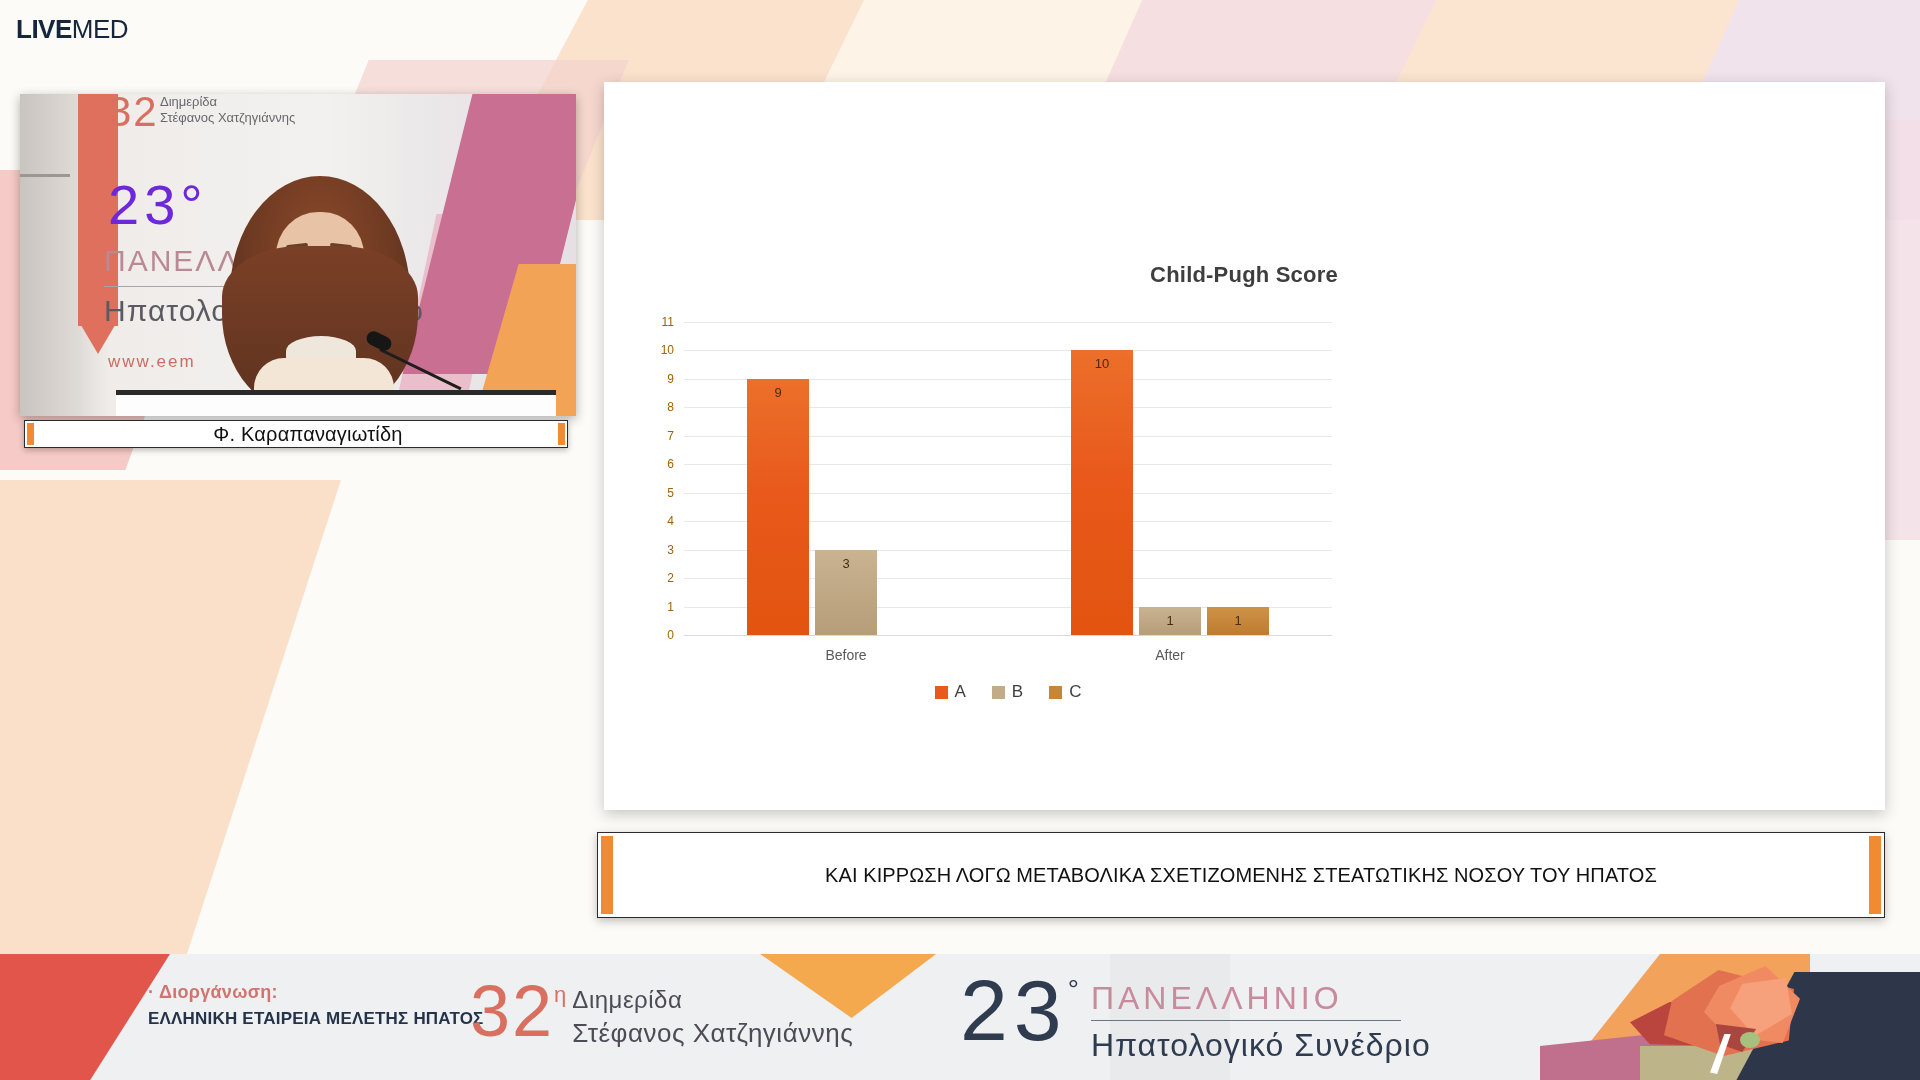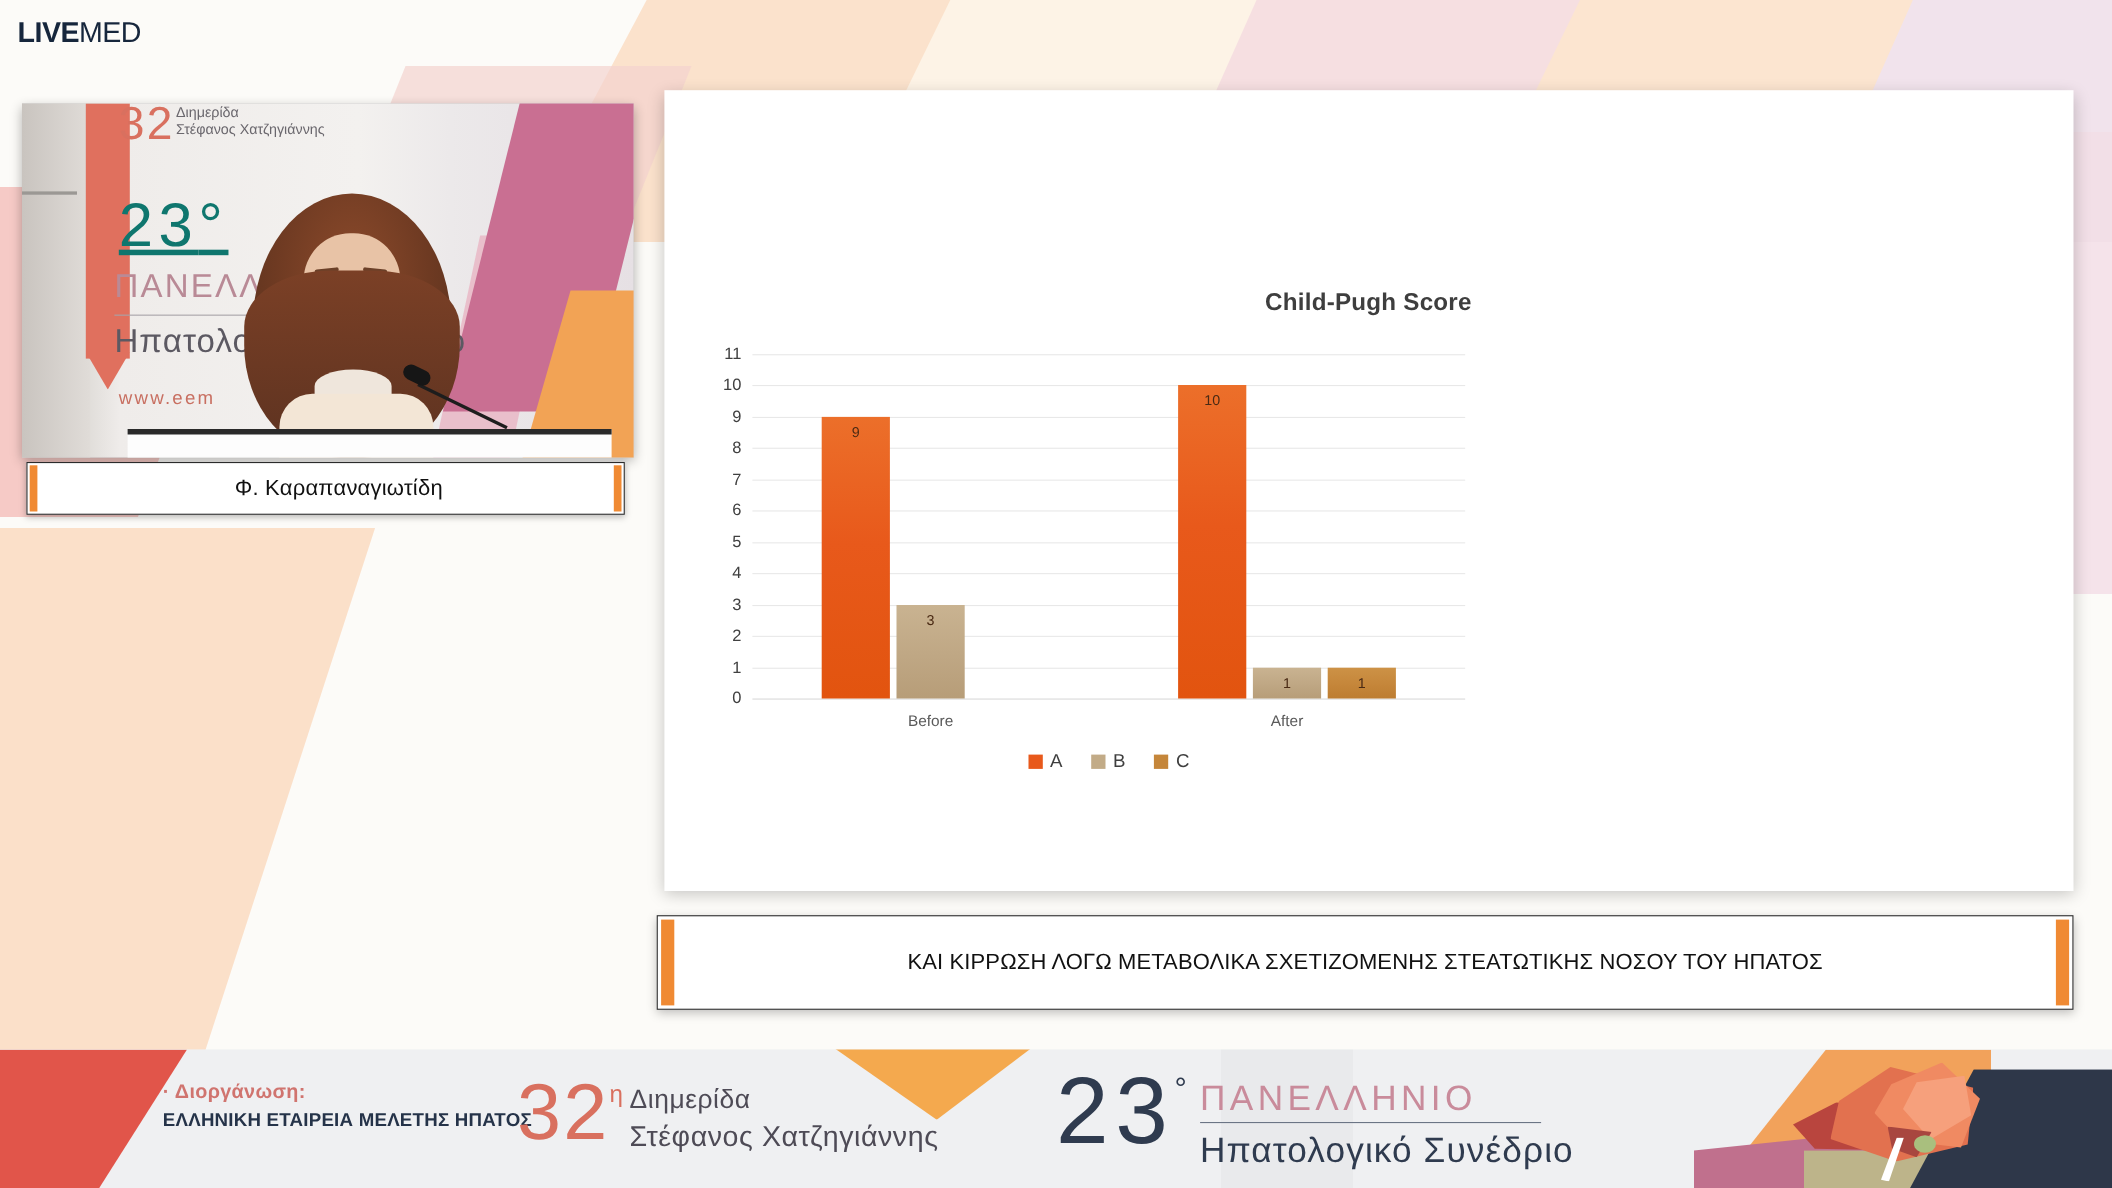--- a/index.html
+++ b/index.html
@@ -64,21 +64,21 @@
   .vbg-magenta{ position:absolute; left:420px; top:-20px; width:130px; height:300px;
                 background:#c96f92; transform:skewX(-14deg); }
   .vbg-orange { position:absolute; left:470px; top:170px; width:120px; height:200px;
                 background:#f2a355; transform:skewX(-16deg); }
   .vbg-pinkdr { position:absolute; left:392px; top:120px; width:70px; height:230px;
                 background:#e9b7c5; transform:skewX(-12deg); opacity:.85;}
 
   .vtxt { position:absolute; color:#6d6a70; font-family:"Liberation Sans",sans-serif; }
   .vt-32  { left:88px; top:-6px;  font-size:42px; color:#d9705f; letter-spacing:2px;}
   .vt-32s { left:140px; top:0px;  font-size:13px; color:#6a676d; line-height:16px;}
-  .vt-23  { left:88px; top:78px;  font-size:56px; color:#0f766e; letter-spacing:5px;text-decoration:underline;}
+  .vt-23  { left:88px; top:78px;  font-size:56px; color:#6d28d9; letter-spacing:5px;}
   .vt-pan { left:84px; top:150px; font-size:30px; color:#b98a96; letter-spacing:2px;}
   .vt-hep { left:84px; top:200px; font-size:30px; color:#5c5962; letter-spacing:1px;}
   .vt-hr  { position:absolute; left:84px; top:192px; width:200px; height:1px; background:#a7a3a8;}
   .vt-www { left:88px; top:258px; font-size:17px; color:#c86f61; letter-spacing:2px;}
 
   .v-person { position:absolute; left:210px; top:82px; width:180px; height:240px; }
   .p-hair   { position:absolute; left:0; top:0; width:180px; height:215px;
               background:radial-gradient(ellipse at 50% 35%, #8c4a2b 0%, #6e3a22 55%, #55301d 100%);
               border-radius:50% 50% 45% 45% / 55% 55% 45% 45%; }
   .p-hair2  { position:absolute; left:-8px; top:70px; width:196px; height:170px;
@@ -106,21 +106,21 @@
               background:#f3e6d6; border-radius:30px 30px 0 0;}
   .p-mic-s  { position:absolute; left:150px; top:172px; width:90px; height:3px;
               background:#1d1d1d; transform:rotate(26deg); transform-origin:left center;}
   .p-mic-h  { position:absolute; left:136px; top:158px; width:26px; height:14px;
               background:#161616; border-radius:7px; transform:rotate(26deg);}
   .v-podium { position:absolute; left:96px; top:296px; width:440px; height:28px;
               background:#fdfdfd; border-top:5px solid #2a2a2a; }
 
   
   #speaker-bar {
-    position:absolute; left:24px; top:420px; width:544px; height:48px;
+    position:absolute; left:24px; top:420px; width:544px; height:28px;
     background:#ffffff; border:1px solid #2b2b2b;
     box-shadow:0 2px 6px rgba(0,0,0,.28);
     display:flex; align-items:center; justify-content:center;padding-left:24px;
   }
   #speaker-bar::before, #speaker-bar::after {
     content:""; position:absolute; top:2px; bottom:2px; width:7px; background:#f08a33;
   }
   #speaker-bar::before { left:2px; }
   #speaker-bar::after  { right:2px; }
   #speaker-name { font-size:20px; color:#111; letter-spacing:.2px; }
@@ -139,21 +139,21 @@
   #chart { position:absolute; left:20px; top:160px; width:1240px; height:560px; }
   #chart-title {
     position:absolute; left:0; right:0; top:20px; text-align:center;
     font-size:22px; font-weight:bold; color:#3e3e3e; letter-spacing:.2px;
   }
   #plot-wrap { position:absolute; left:0; top:80px; width:1240px; height:330px; }
   #y-axis {
     position:absolute; left:0; top:0; width:58px; height:313px;
   }
   .ytick {
-    position:absolute; right:8px; font-size:15px; color:#404040;
+    position:absolute; right:8px; font-size:12px; color:#a16207;
     transform:translateY(-50%); text-align:right; width:40px;
   }
   #plot {
     position:absolute; left:60px; top:0; width:648px; height:313px;
   }
   .gridline { position:absolute; left:0; width:100%; height:1px; background:#e8e8e8; }
   .gridline.axis0 { background:#d9d9d9; }
   .bar {
     position:absolute; bottom:0; display:flex; justify-content:center;
     align-items:flex-start;

